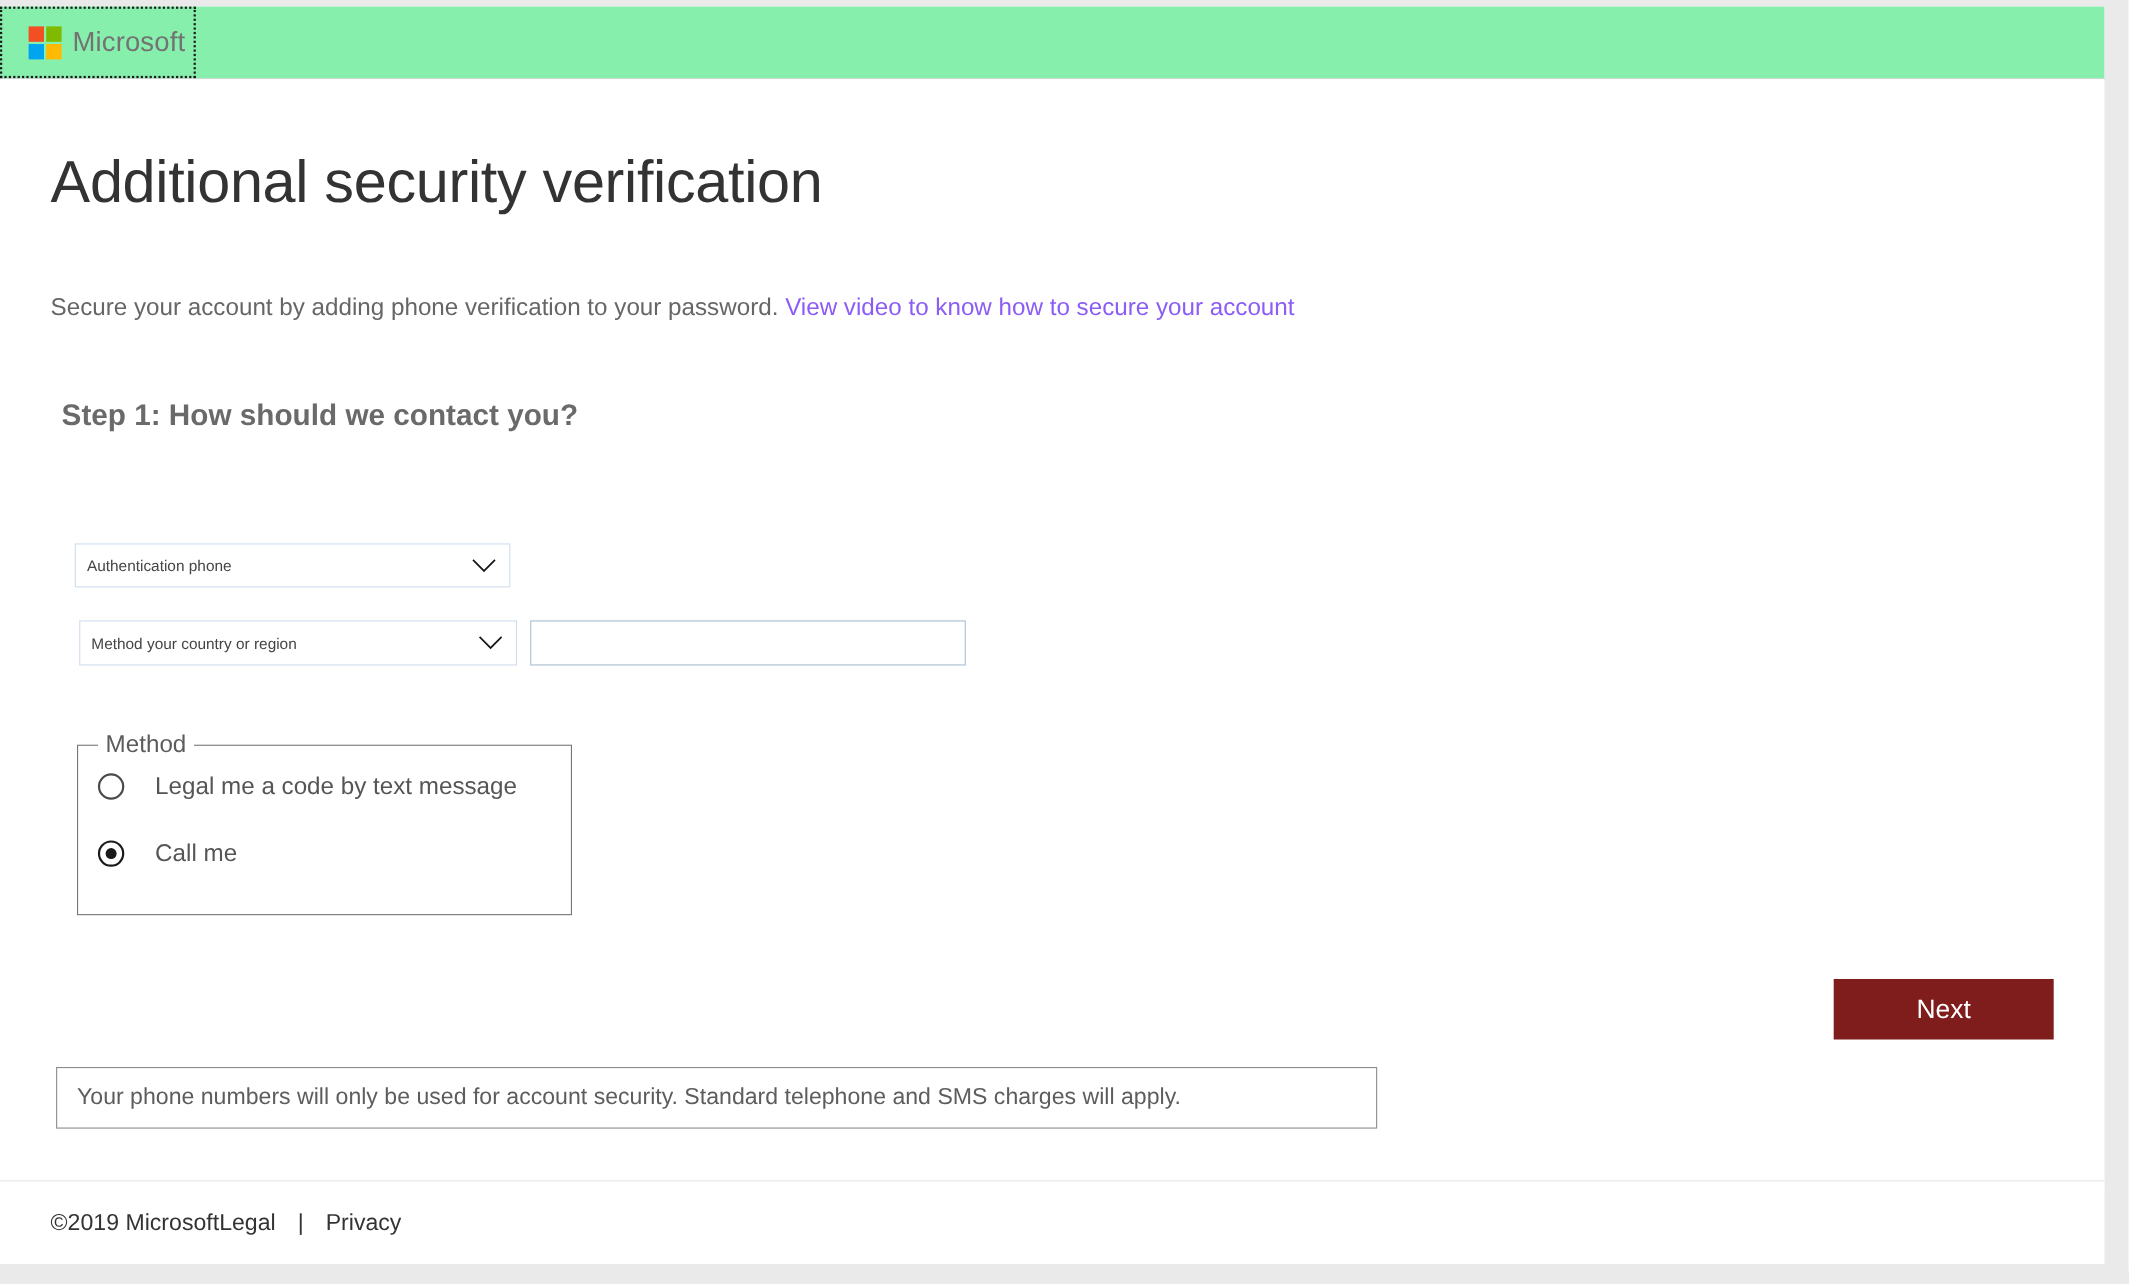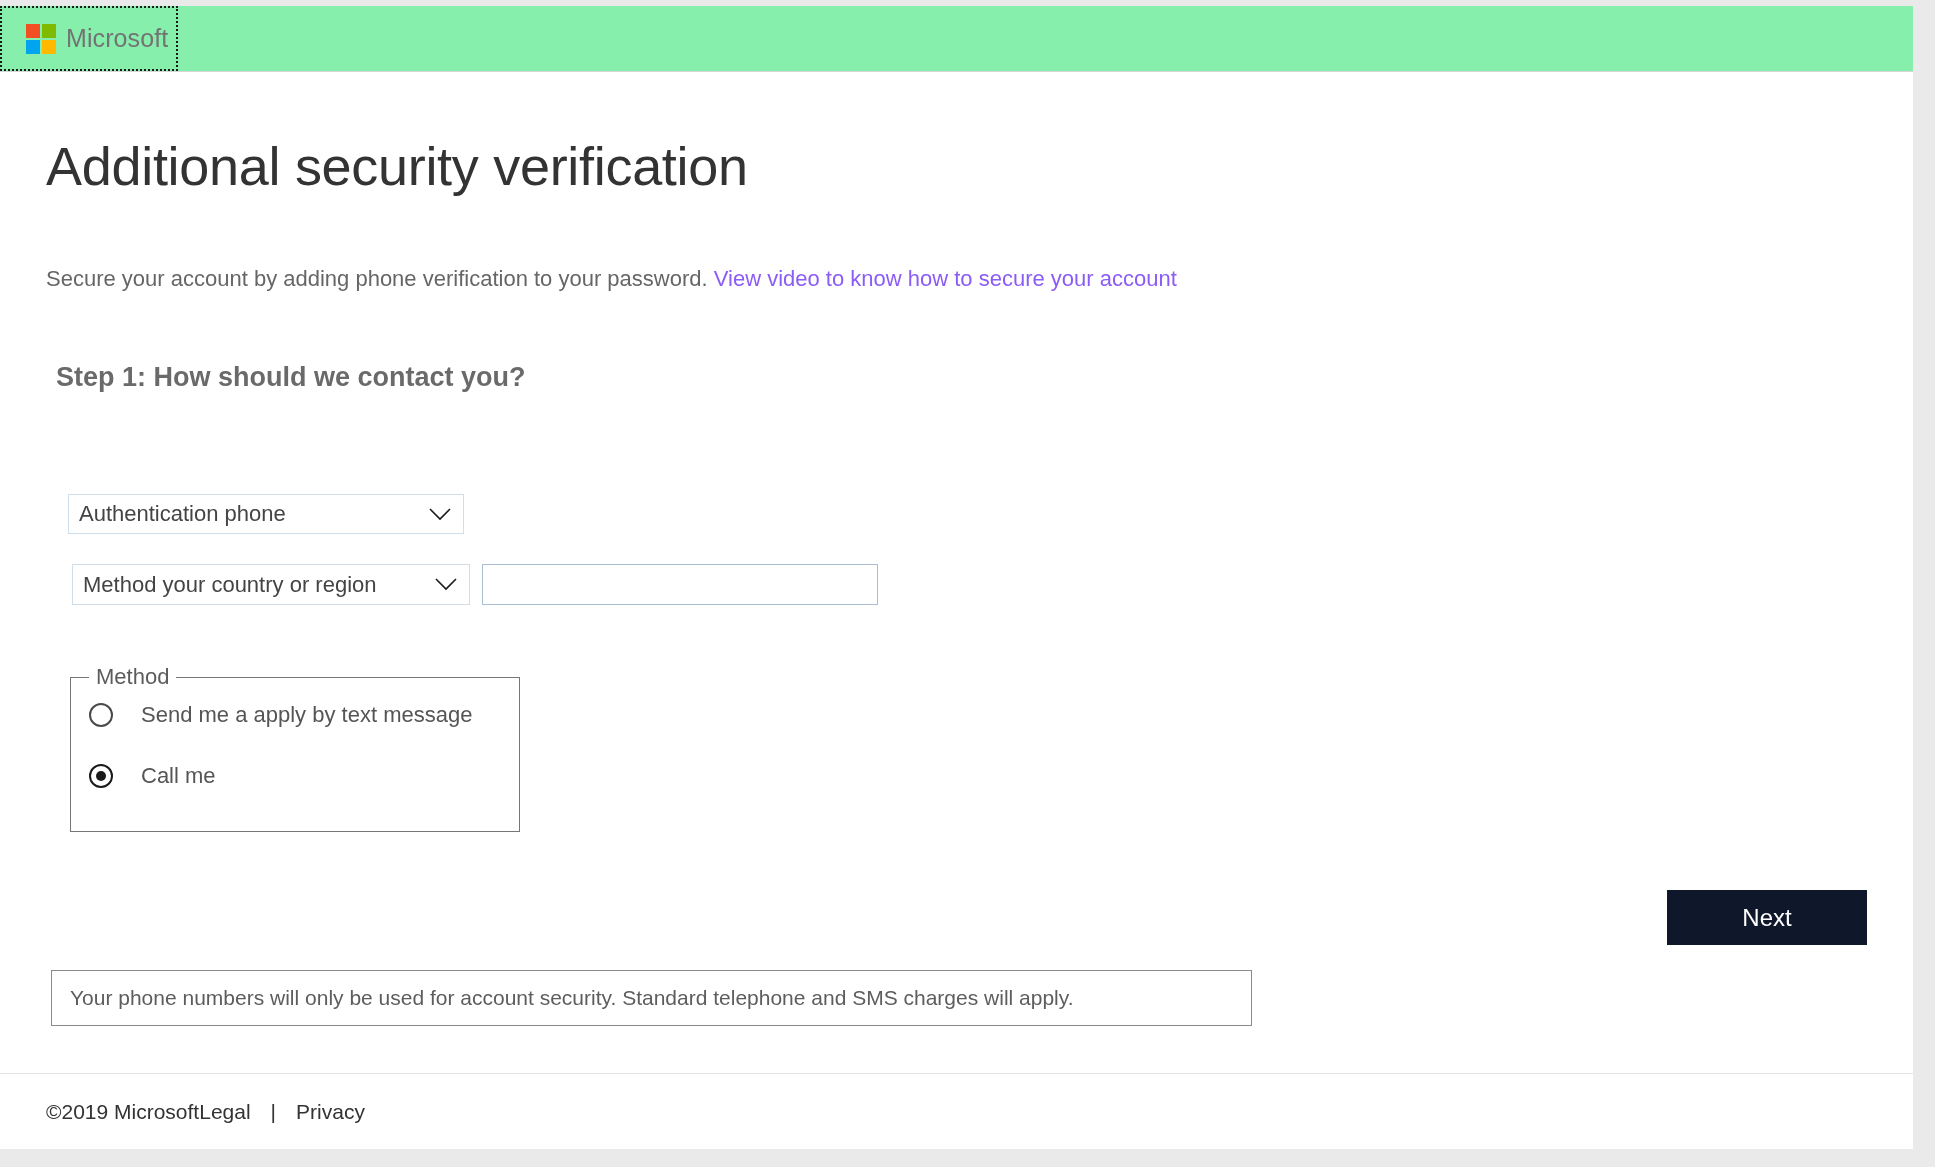--- a/index.html
+++ b/index.html
@@ -117,21 +117,21 @@
   
   .select-box {
     position: absolute;
     box-sizing: border-box;
     background: #ffffff;
     border: 1px solid #cfdeeb;
     display: flex;
     align-items: center;
     justify-content: space-between;
     padding: 0 12px 0 10px;
-    font-size: 22px;
+    font-size: 14px;
     color: #444444;
     cursor: pointer;
   }
   .select-box .sel-label { line-height: 1; white-space: nowrap; }
   .chev {
     width: 22px;
     height: 13px;
     flex: none;
     margin-left: 10px;
   }
@@ -219,21 +219,21 @@
     white-space: nowrap;
   }
 
   
   .next-button {
     position: absolute;
     left: 1667px;
     top: 818px;
     width: 200px;
     height: 55px;
-    background: #0f172a;
+    background: #7f1d1d;
     border: none;
     color: #ffffff;
     font-family: "Liberation Sans", sans-serif;
     font-size: 24px;
     cursor: pointer;
     padding: 0;
   }
 
   
   .disclaimer {
@@ -329,21 +329,21 @@
       </span>
     </div>
 
     <input type="text" id="phone-number-input" placeholder="" style="">
 
     <fieldset class="method-fieldset">
       <legend>Method</legend>
 
       <label class="radio-row">
         <span class="radio-mark"></span>
-        <span class="radio-label">Send me a apply by text message</span>
+        <span class="radio-label">Legal me a code by text message</span>
       </label>
 
       <label class="radio-row">
         <span class="radio-mark checked"></span>
         <span class="radio-label">Call me</span>
       </label>
     </fieldset>
 
     <button class="next-button">Next</button>
 

